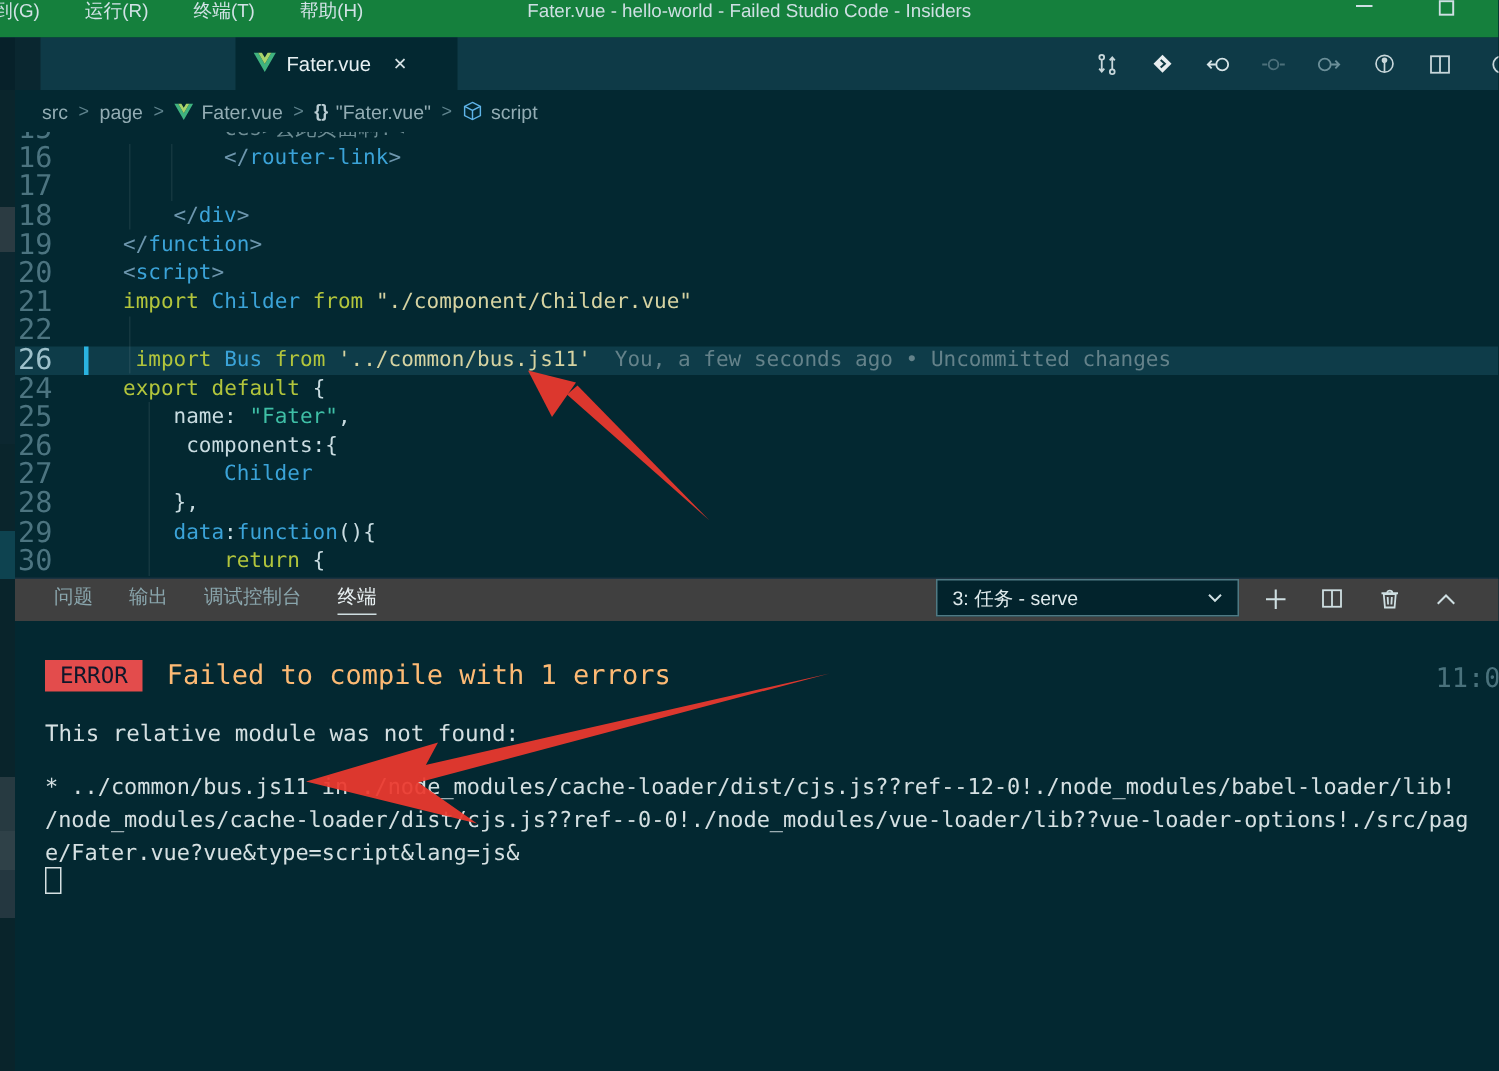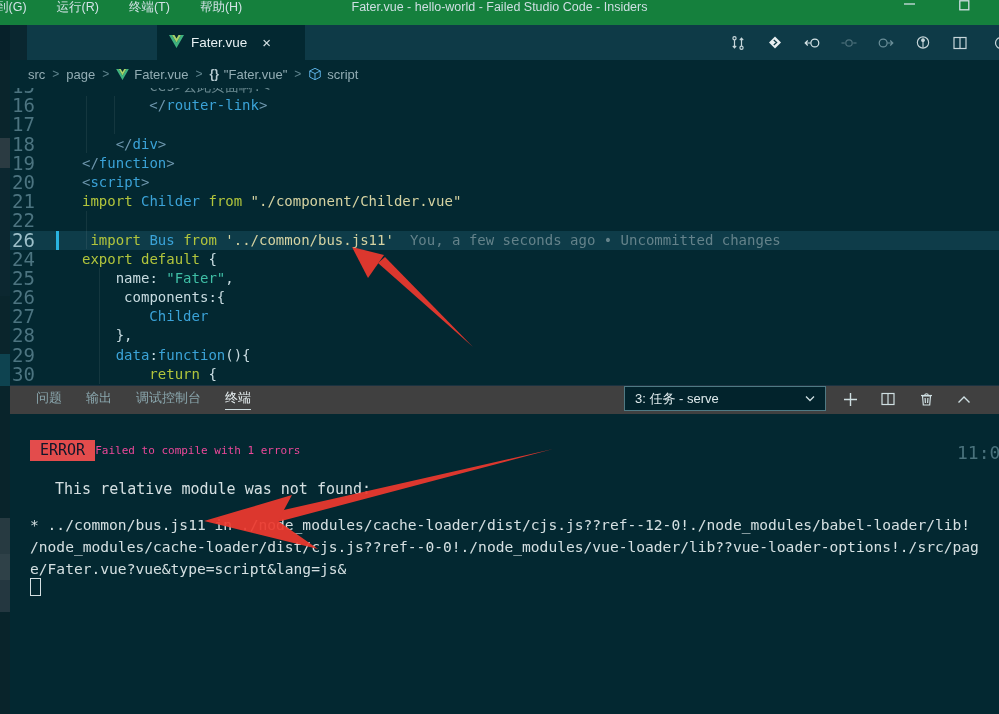--- a/index.html
+++ b/index.html
@@ -57,23 +57,23 @@
   .ptab.active{color:#e8f0f2;border-bottom:1.5px solid #cfdde0;}
   .term-select{position:absolute;left:618px;top:0;width:202px;height:25px;box-sizing:border-box;border:1px solid #4f7a84;background:#02232c;color:#dfeaec;font-size:13px;display:flex;align-items:center;padding:0 10px;}
   .term-select .chev{margin-left:auto;display:flex;}
   .panel-actions{position:absolute;left:836px;top:0;height:26px;display:flex;align-items:center;gap:22px;color:#cfdfe2;}
   .picon{width:16px;height:16px;display:flex;align-items:center;justify-content:center;font-size:18px;line-height:16px;}
 
   
   .terminal{position:absolute;left:0;top:414px;width:999px;height:300px;background:#032831;font-family:"DejaVu Sans Mono",monospace;}
   .t-row1{position:absolute;left:30px;top:26px;display:flex;align-items:center;}
   .err-badge{background:#e34c4c;color:#0f172a;font-size:15px;padding:1px 10px 2px 10px;}
-  .err-msg{color:#ec4899;font-size:11px;}
+  .err-msg{color:#fdba74;font-size:18px;margin-left:16px;}
   .t-time{position:absolute;left:925px;top:28px;color:#4a727c;font-size:18px;white-space:nowrap;margin-left:32px;}
-  .t-notfound{position:absolute;left:30px;top:66px;color:#d5e0e2;font-size:15px;margin-left:25px;}
+  .t-notfound{position:absolute;left:30px;top:66px;color:#d5e0e2;font-size:15px;}
   .t-paths{position:absolute;left:30px;top:100px;color:#d5e0e2;font-size:14.6px;line-height:22px;white-space:pre;}
   .t-cursor{position:absolute;left:30px;top:164px;width:9px;height:16px;border:1.5px solid #d5e0e2;}
 
   
   .left-strip{position:absolute;left:0;top:25px;width:10px;height:689px;
     background:linear-gradient(to bottom,
       #07212a 0px,#07212a 35px,
       #0a252c 35px,#0a252c 113px,
       #2b3b42 113px,#2b3b42 143px,
       #0c2730 143px,#0c2730 271px,

